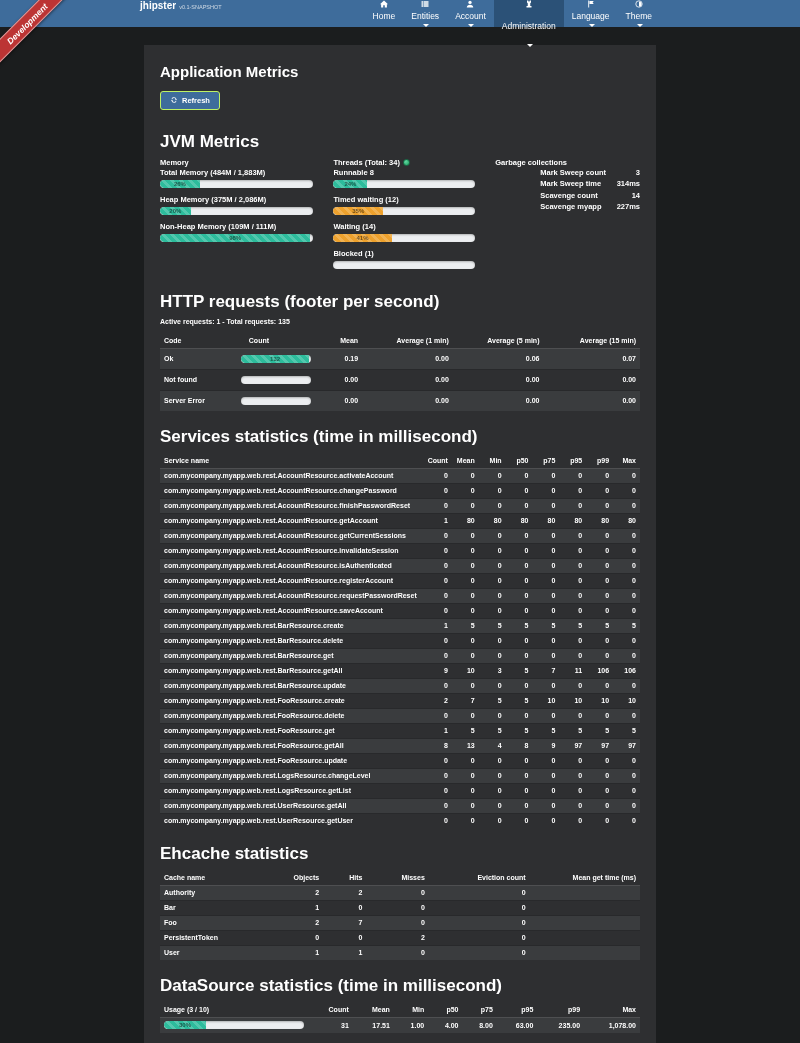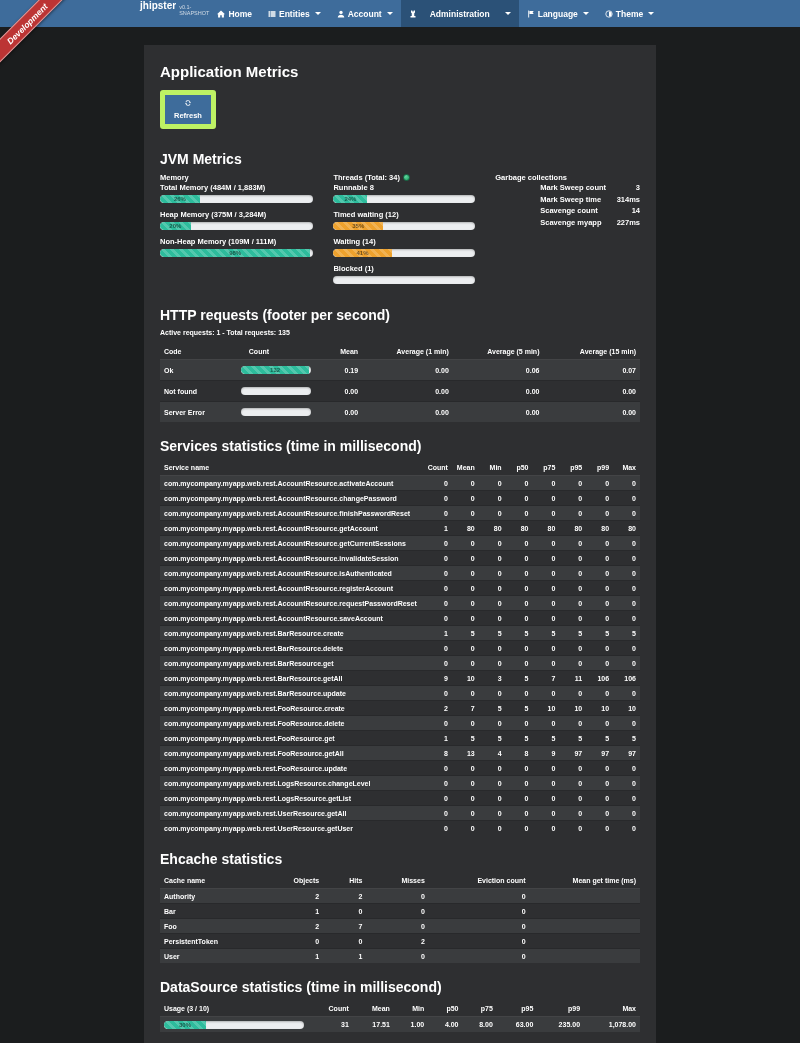--- a/index.html
+++ b/index.html
@@ -18,32 +18,32 @@
     padding:2.5px 0; box-shadow:0 1px 3px rgba(0,0,0,.5);
     border-top:1px solid rgba(255,255,255,.5); border-bottom:1px solid rgba(255,255,255,.5);
   }
   
   .navbar { background:var(--navbar,#3e6c9b); height:27px; width:100%; }
   .nav-inner { width:520px; margin:0 auto; height:100%; display:flex; justify-content:space-between; }
   .brand { color:#fff; text-decoration:none; font-weight:bold; font-size:10px; display:flex; align-items:baseline; cursor:pointer; }
   .brand-version { font-size:5.5px; font-weight:normal; color:#d3dce6; margin-left:3px; }
   .nav-menu { list-style:none; display:flex; margin:0; padding:0; height:100%; }
   .nav-item { display:flex; align-items:center; gap:3px; padding:0 8px; height:100%;
-    font-size:8.5px; font-weight:bold; color:#fff; cursor:pointer; white-space:nowrap; }
+    font-size:8.5px; font-weight:normal; color:#fff; cursor:pointer; white-space:nowrap;flex-direction:column; }
   .nav-item.active { background:var(--navbar-active,#2b5177);gap:13px; }
   .icon { display:inline-flex; color:#fff; }
   .icon svg { width:8px; height:8px; fill:#fff; display:block; }
   .caret { width:0; height:0; border-left:3px solid transparent; border-right:3px solid transparent; border-top:3.5px solid #fff; margin-left:2px; }
   
   .container { width:512px; margin:18px auto 0; background:var(--panel,#2e2f31); padding:10px 16px 18px; }
   h2.page-title { font-size:15px; margin:8px 0 10px; font-weight:bold; }
-  h3.section-heading { font-size:14px; margin:16px 0 6px; font-weight:bold; }
-  .btn-refresh { background:var(--navbar,#3e6c9b); border:5px solid #bef264; color:#fff;
+  h3.section-heading { font-size:17px; margin:16px 0 6px; font-weight:bold; }
+  .btn-refresh { background:var(--navbar,#3e6c9b); border:1px solid #bef264; color:#fff;
     font-family:inherit; font-size:7.5px; font-weight:bold; padding:4px 9px; border-radius:3px;
-    display:inline-flex; align-items:center; gap:4px; cursor:pointer; margin-bottom:6px;flex-direction:column; }
+    display:inline-flex; align-items:center; gap:4px; cursor:pointer; margin-bottom:6px; }
   .btn-refresh svg { width:8px; height:8px; fill:#fff; }
   
   .jvm-grid { display:grid; grid-template-columns:1.06fr .98fr 1fr; column-gap:20px; font-size:7.5px; }
   .col-heading { font-weight:bold; display:flex; align-items:center; gap:3px; margin-bottom:1px; }
   .bar-label { font-weight:bold; margin:1px 0 3px; }
   .progress { background:#eceef0; border-radius:5px; height:8px; overflow:hidden;
     box-shadow:inset 0 1px 2px rgba(0,0,0,.25); margin-bottom:7px; }
   .progress-fill { height:100%; border-radius:5px 0 0 5px; display:flex; align-items:center; justify-content:center;
     font-size:6px; font-weight:bold; color:rgba(0,0,0,.55); overflow:hidden;
     background-image:linear-gradient(45deg,rgba(255,255,255,.18) 25%,transparent 25%,transparent 50%,rgba(255,255,255,.18) 50%,rgba(255,255,255,.18) 75%,transparent 75%,transparent);
@@ -171,21 +171,21 @@
       <div>
           <div>
             <div class="bar-label">Total Memory (484M / 1,883M)</div>
             <div class="progress">
               <div class="progress-fill green" style="width:26%">
                 <span>26%</span>
               </div>
             </div>
           </div>
           <div>
-            <div class="bar-label">Heap Memory (375M / 3,284M)</div>
+            <div class="bar-label">Heap Memory (375M / 2,086M)</div>
             <div class="progress">
               <div class="progress-fill green" style="width:20%">
                 <span>20%</span>
               </div>
             </div>
           </div>
           <div>
             <div class="bar-label">Non-Heap Memory (109M / 111M)</div>
             <div class="progress">
               <div class="progress-fill green" style="width:98%">

